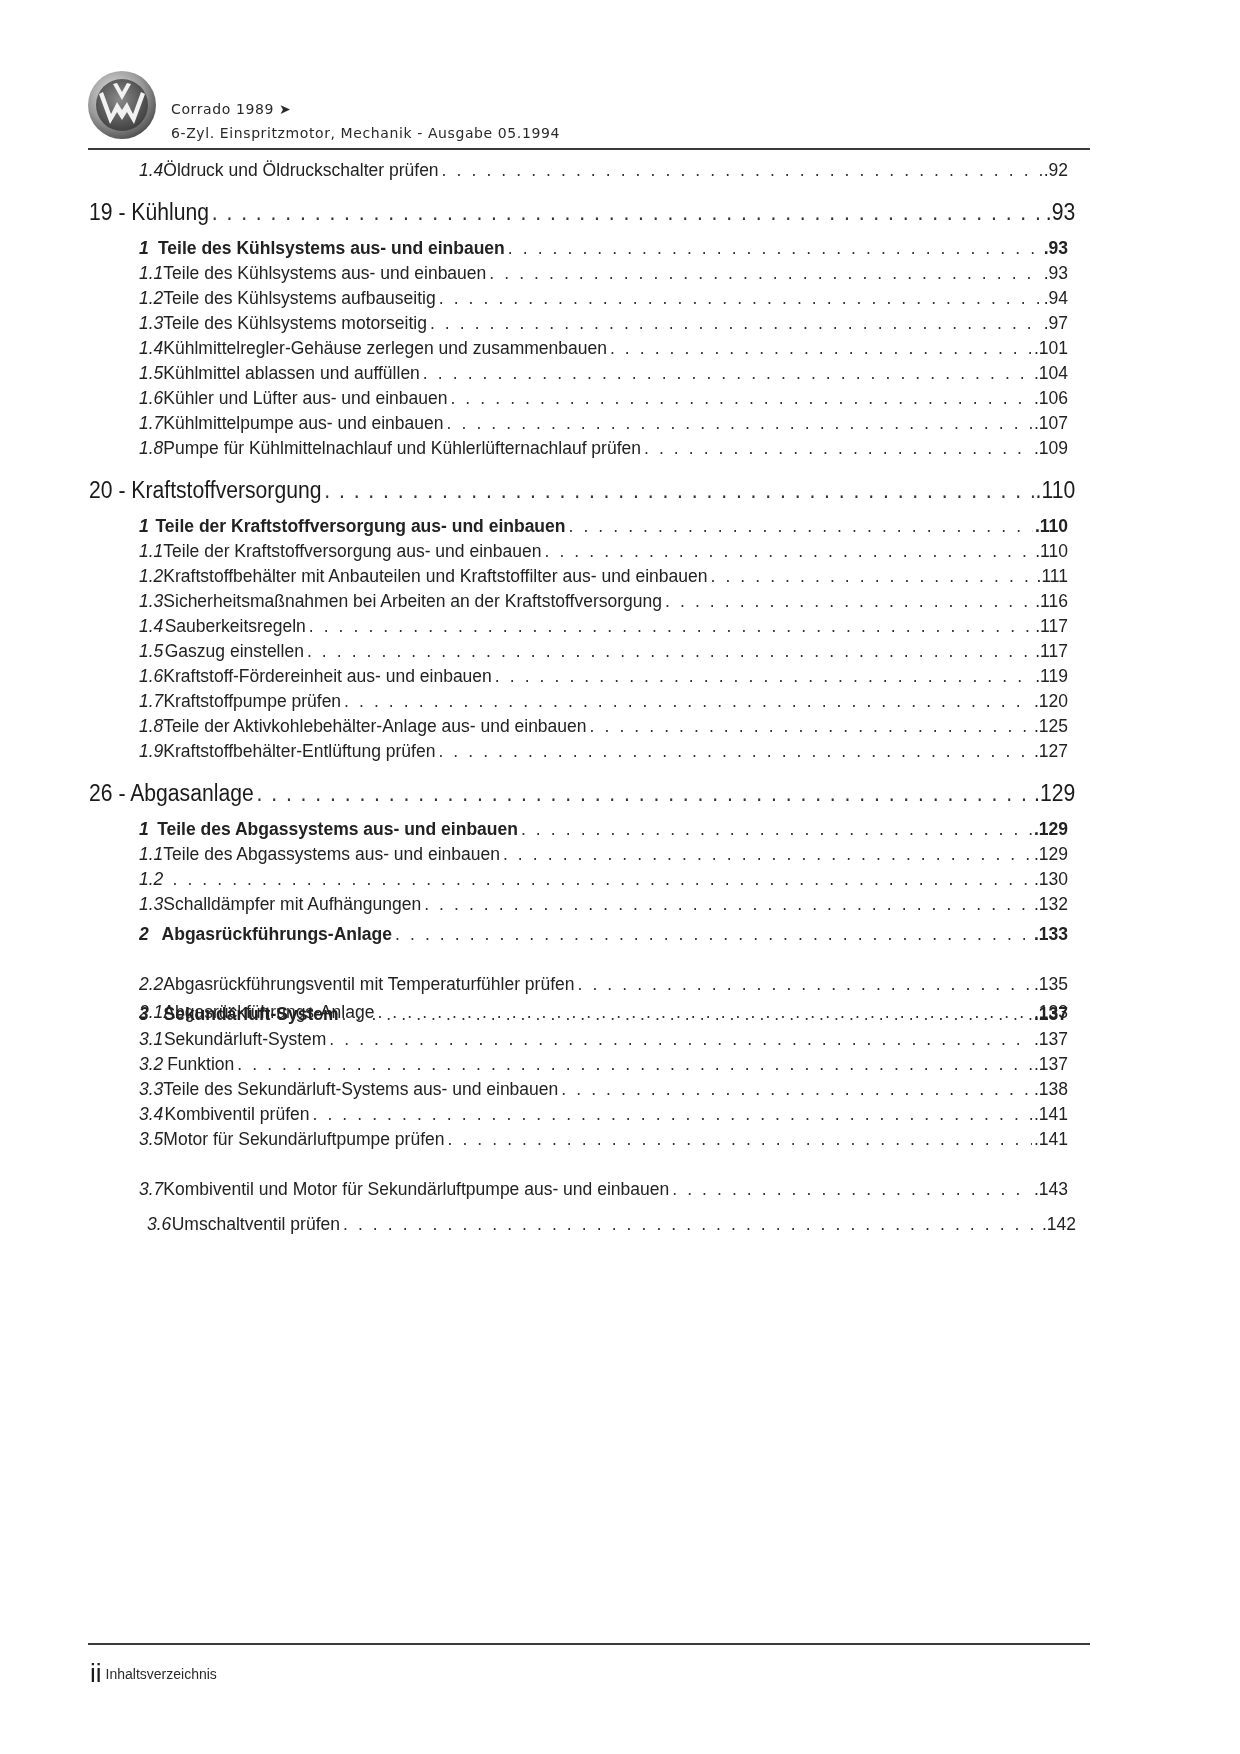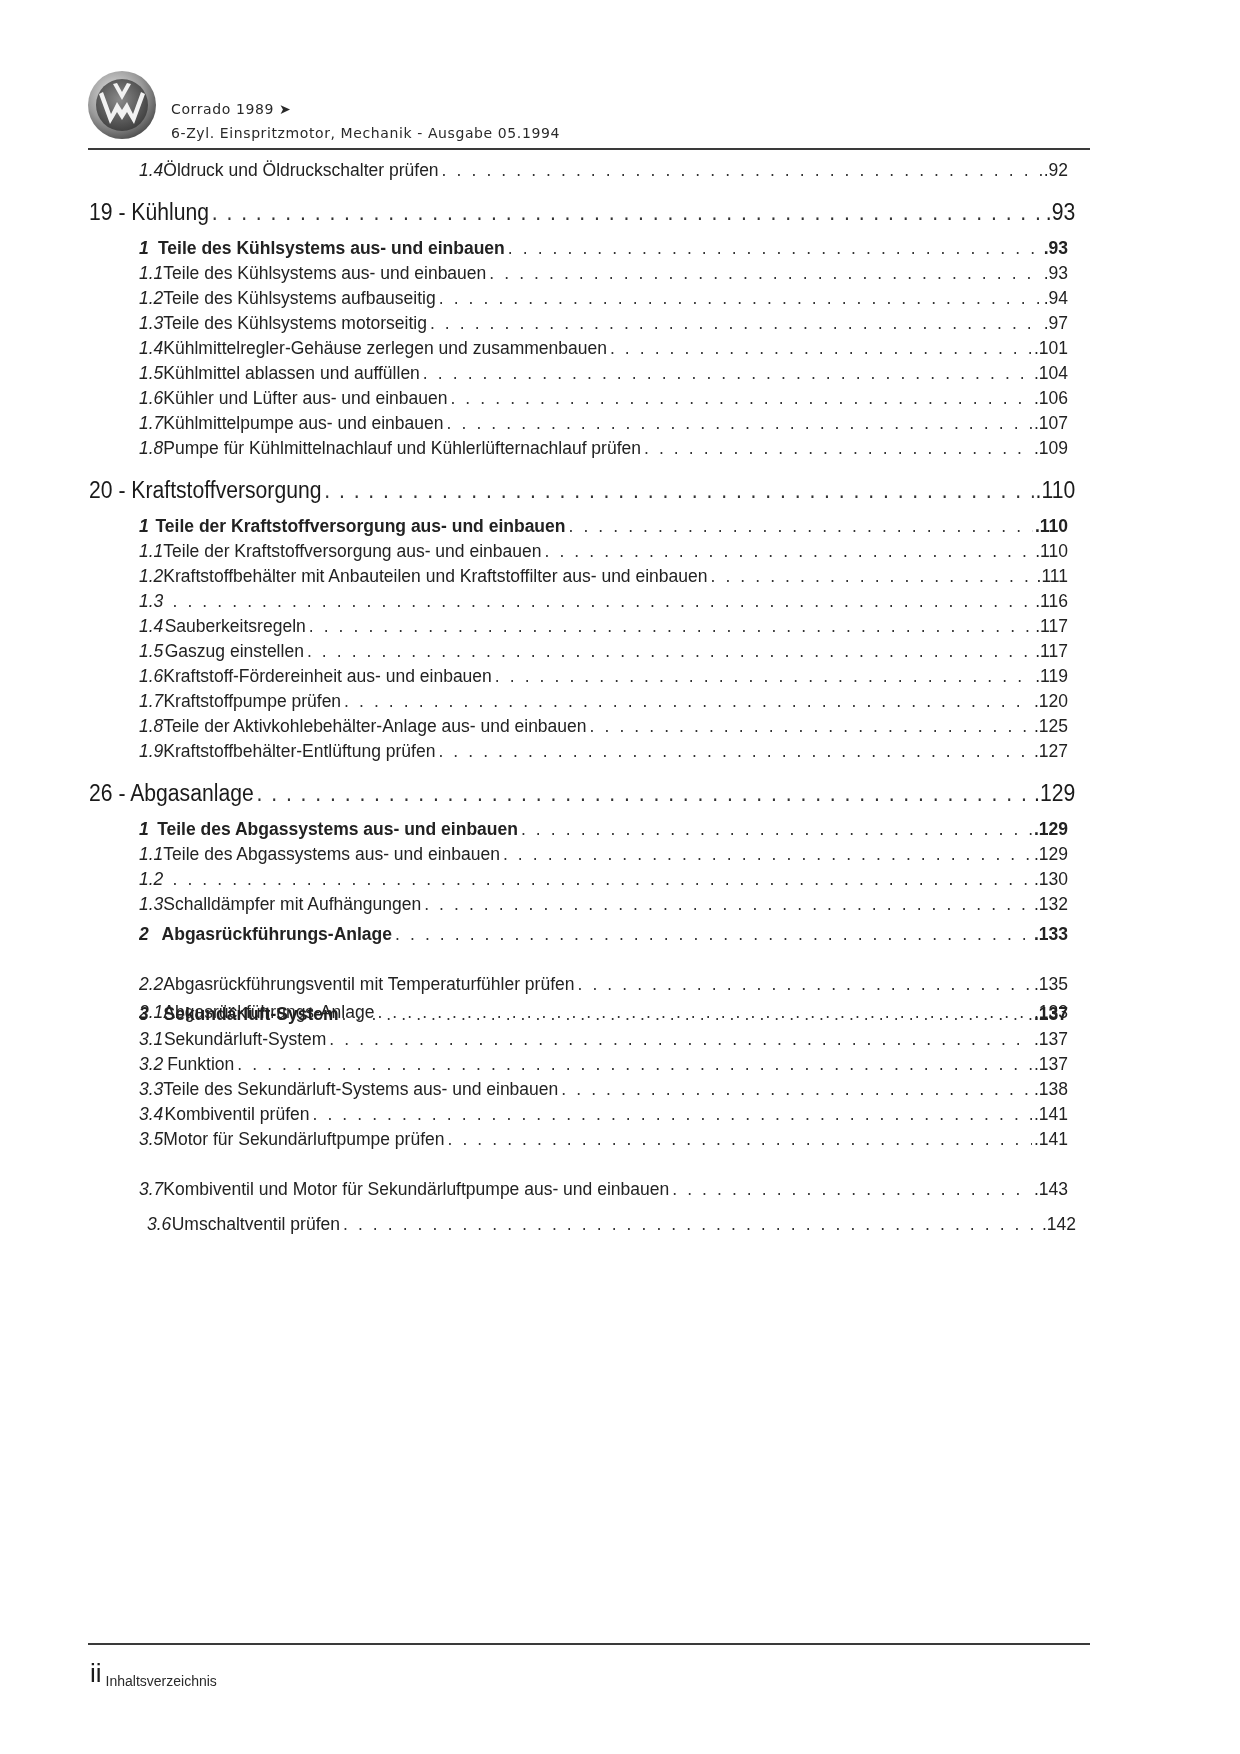--- a/index.html
+++ b/index.html
@@ -49,21 +49,21 @@
     .entry {
       left: 139px; width: 929px; font-size: 17.5px; color: #222;
     }
     .entry .num { width: 68px; font-style: italic; }
     .entry.bold .title, .entry.bold .num, .entry.bold .page { font-weight: bold; }
     .entry .title, .entry .num, .entry .page { transform-origin: left; }
     .entry .leader::before { letter-spacing: 2.6px; }
 
     .footer {
       position: absolute; left: 90px; top: 1658px; white-space: nowrap;
-      display: flex; align-items: flex-end;
+      display: flex; align-items: center;
     }
     .footer .pg { font-size: 26px; color: #1a1a1a; margin-right: 4px; }
     .footer .lbl { font-size: 14px; color: #2a2a2a; }
   </style>
 </head>
 <body>
 
 <div class="logo">
   <svg width="70" height="70" viewBox="0 0 70 70">
     <defs>
@@ -172,20 +172,21 @@
       <span class="page">.110</span>
     </div>
     <div class="row entry" style="top: 566px;">
       <span class="num">1.2</span>
       <span class="title">Kraftstoffbehälter mit Anbauteilen und Kraftstoffilter aus- und einbauen</span>
       <span class="leader"></span>
       <span class="page">.111</span>
     </div>
     <div class="row entry" style="top: 591px;">
       <span class="num">1.3</span>
+      <span class="title">Sicherheitsmaßnahmen bei Arbeiten an der Kraftstoffversorgung</span>
       <span class="leader"></span>
       <span class="page">.116</span>
     </div>
     <div class="row entry" style="top: 616px;">
       <span class="num">1.4</span>
       <span class="title">Sauberkeitsregeln</span>
       <span class="leader"></span>
       <span class="page">.117</span>
     </div>
     <div class="row entry" style="top: 641px;">

